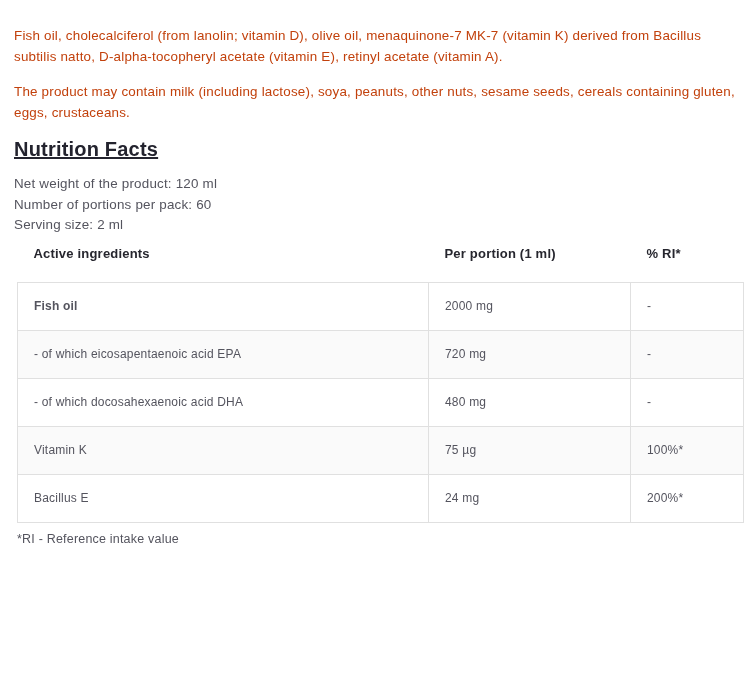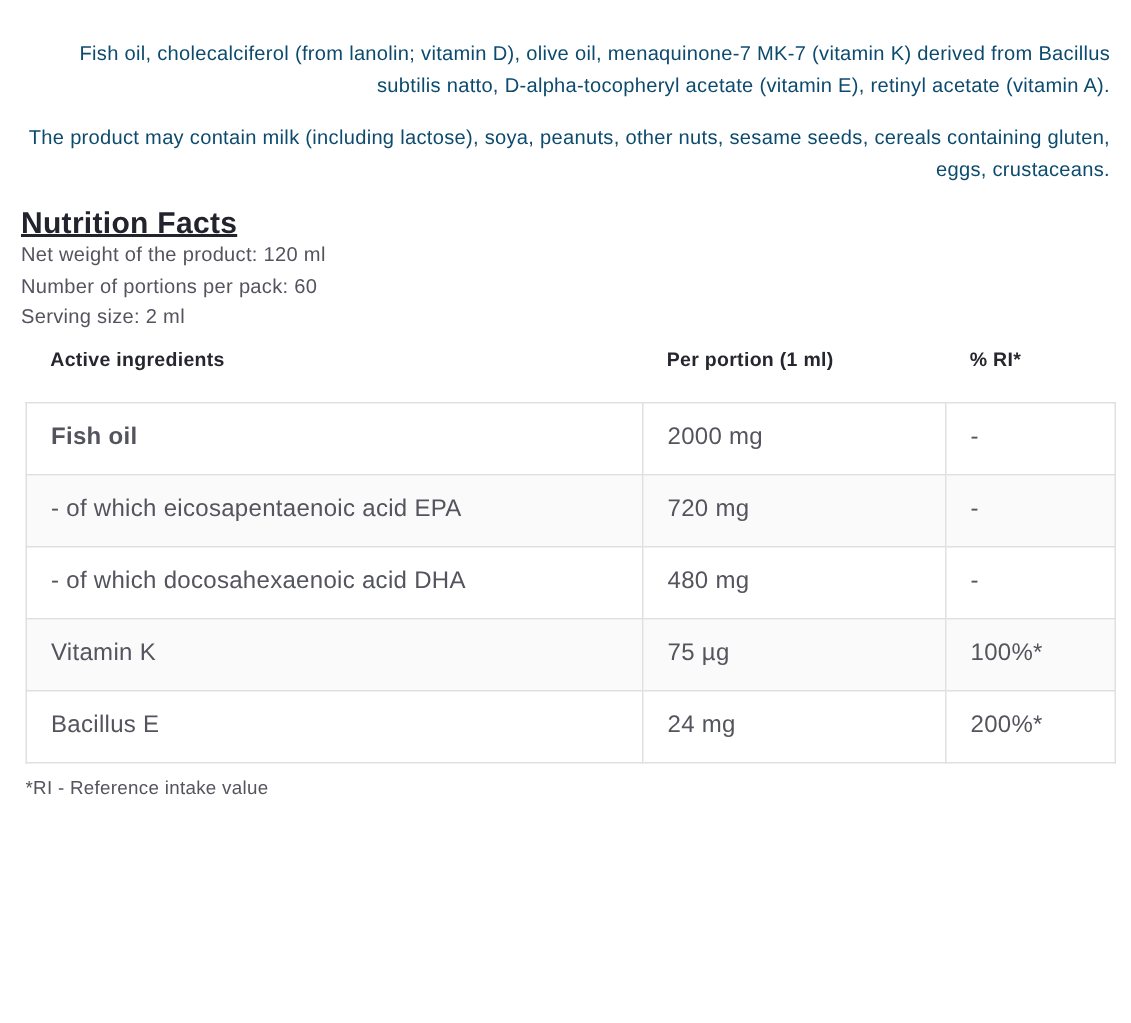--- a/index.html
+++ b/index.html
@@ -13,44 +13,44 @@
 
   h1.section-title {
     margin: 0; font-size: 20px; line-height: 22px;
     font-weight: 700; color: #23232e; letter-spacing: 0.2px;
   }
   h1.section-title.second { margin-top: 15px; text-decoration: underline; }
 
   p.para {
     margin: 16px 0 0 0;
     font-size: 13.4px; line-height: 20.5px;
-    color: #0c4a6e; letter-spacing: 0.2px; text-align: right;
+    color: #c2410c; letter-spacing: 0.2px;
   }
   p.para.allergens { margin-top: 15px; }
 
-  .info-lines { }
+  .info-lines { margin-top: 14px; }
   .info-lines p {
     margin: 0; font-size: 13.4px; line-height: 20.5px;
     color: #54545e; letter-spacing: 0.2px;
   }
 
   table.nutrition-table {
     border-collapse: collapse; table-layout: fixed;
     width: 726px; margin: 10px 0 0 3px; padding-left: 40px;
   }
   table.nutrition-table thead th {
     text-align: left; font-size: 13px; font-weight: 700;
     color: #26262e; letter-spacing: 0.2px;
     padding: 0 16px 21px 16px; border: none;
   }
   table.nutrition-table tbody td {
     border: 1px solid #e0e0e0;
     height: 48px; vertical-align: middle;
     padding: 0 16px;
-    font-size: 16px; color: #54545e; letter-spacing: 0.2px;
+    font-size: 12px; color: #54545e; letter-spacing: 0.2px;
     overflow: hidden; white-space: nowrap;
   }
   table.nutrition-table tbody tr:nth-child(even) { background: #fafafa; }
   td.name-strong { font-weight: 700; color: #26262e; }
   td.indent { padding-left: 34px; }
 
   p.footnote {
     margin: 7px 0 0 3px;
     font-size: 12.5px; line-height: 18px;
     color: #54545e; letter-spacing: 0.2px;

